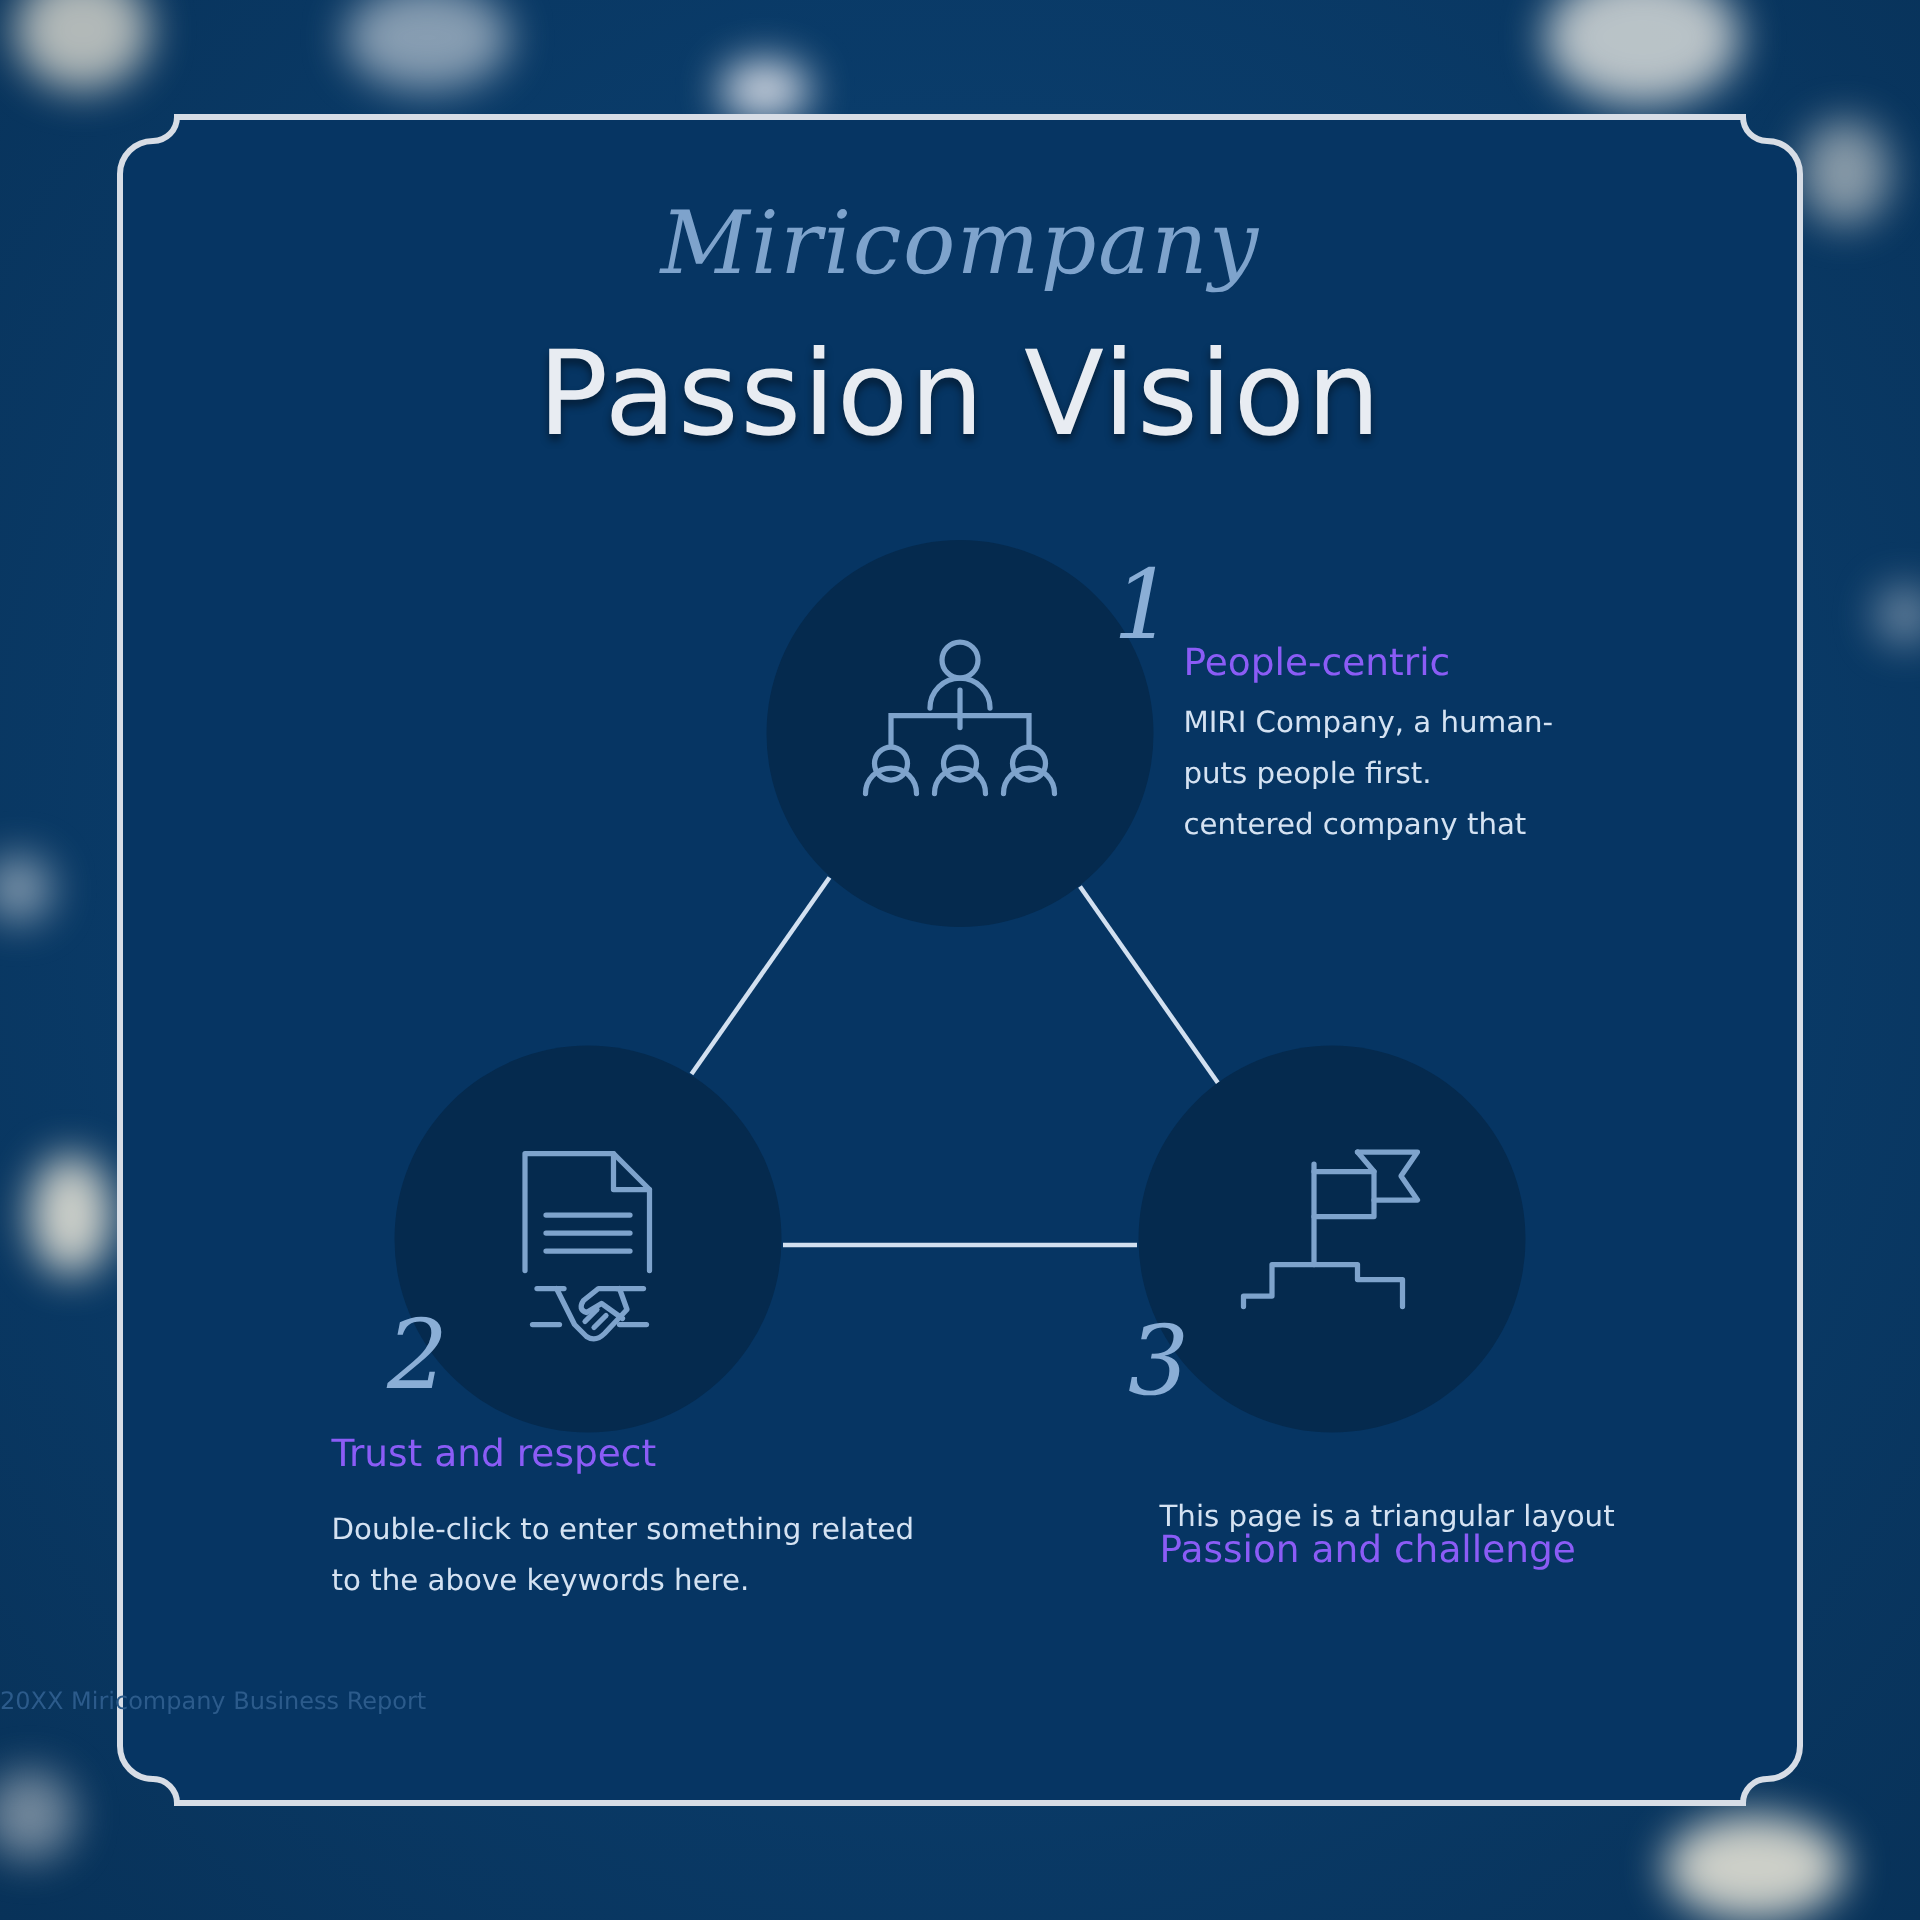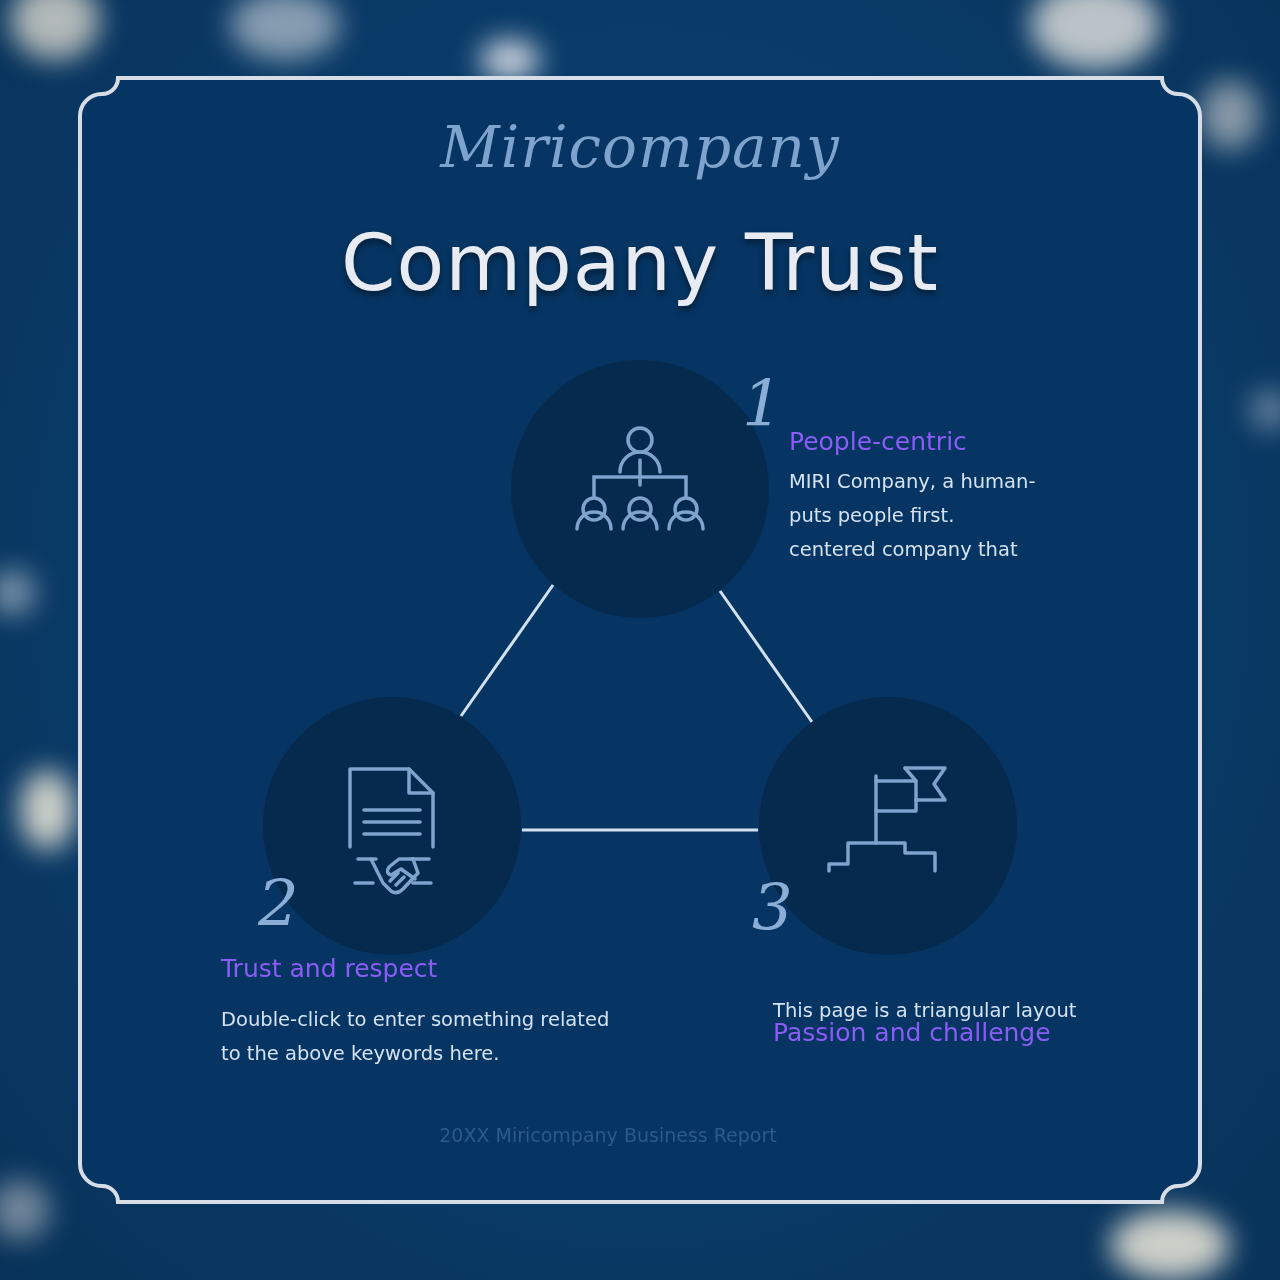--- a/index.html
+++ b/index.html
@@ -4,21 +4,21 @@
 <style>
   html, body { margin:0; padding:0; }
   body {
     width:1280px; height:1280px; overflow:hidden; position:relative;
     background: radial-gradient(ellipse at 50% 45%, #0d4a7e 0%, #0a3d6c 45%, #083259 100%);
     font-family: "Liberation Sans", "DejaVu Sans", sans-serif;
   }
   .bokeh { position:absolute; border-radius:50%; filter: blur(14px); }
   .frame-svg { position:absolute; left:0; top:0; }
   .script-brand {
-    position:absolute; left:0; width:1280px; top:113px; text-align:center;
+    position:absolute; left:0; width:1280px; top:128px; text-align:center;
     font-family: "DejaVu Serif", serif; font-style: italic; font-size:58px;
     color:#7ea3cc; letter-spacing:1px; font-weight:normal;
   }
   .title {
     position:absolute; left:0; width:1280px; top:218px; text-align:center;
     font-family: "DejaVu Sans", sans-serif; font-size:78px; font-weight:normal;
     color:#e8ecf2; letter-spacing:1px;
     text-shadow: 0 4px 6px rgba(0,0,0,0.45);
   }
   .circle {
@@ -31,22 +31,22 @@
     font-size:64px; color:#8aaed6; font-weight:normal; line-height:1;
   }
   .item-title {
     position:absolute; color:#8b5cf6; font-size:25px; font-family: "DejaVu Sans", sans-serif;
   }
   .item-desc {
     position:absolute; color:#d4e2f2; font-size:19.5px; line-height:34px;
     font-family: "DejaVu Sans", sans-serif; font-weight:normal;
   }
   .footer {
-    position:absolute; left:0; width:1216px; top:1124px; text-align:center;
-    color:#2c5b8b; font-size:19px; font-family: "DejaVu Sans", sans-serif;
+    position:absolute; left:0; width:1216px; top:1124px; text-align:left;
+    color:#2c5b8b; font-size:16px; font-family: "DejaVu Sans", sans-serif;
   }
 </style>
 </head>
 <body>
 
 <div>
   <div class="bokeh" style="left:10px;top:-20px;width:90px;height:80px;background:rgba(235,230,215,0.75)"></div>
   <div class="bokeh" style="left:230px;top:-10px;width:110px;height:70px;background:rgba(220,225,230,0.6)"></div>
   <div class="bokeh" style="left:480px;top:40px;width:60px;height:40px;background:rgba(240,240,245,0.85)"></div>
   <div class="bokeh" style="left:1030px;top:-20px;width:130px;height:90px;background:rgba(230,230,225,0.8)"></div>
@@ -60,21 +60,21 @@
 
 <svg class="frame-svg" width="1280" height="1280">
   <path d="M 118 78 L 1162 78 A 16 16 0 0 0 1178 94 A 22 22 0 0 1 1200 116 L 1200 1164 A 22 22 0 0 1 1178 1186 A 16 16 0 0 0 1162 1202 L 118 1202 A 16 16 0 0 0 102 1186 A 22 22 0 0 1 80 1164 L 80 116 A 22 22 0 0 1 102 94 A 16 16 0 0 0 118 78 Z" fill="#063563" stroke="#d7dde6" stroke-width="4"></path>
 
   <line x1="553" y1="585" x2="461" y2="716" stroke="#d2e0f0" stroke-width="3"></line>
   <line x1="720" y1="591" x2="812" y2="722" stroke="#d2e0f0" stroke-width="3"></line>
   <line x1="522" y1="830" x2="758" y2="830" stroke="#d2e0f0" stroke-width="3"></line>
 </svg>
 
 <div class="script-brand">Miricompany</div>
-<div class="title">Company Trust</div>
+<div class="title">Passion Vision</div>
 
 <div class="circle" style="left:511px;top:360px;">
   <svg class="icon" width="258" height="258">
     <g fill="none" stroke="#7ea3cc" stroke-width="3.5" stroke-linecap="round">
       <circle cx="129" cy="80" r="12"></circle>
       <path d="M109 112 A20 20 0 0 1 149 112"></path>
       <line x1="129" y1="100" x2="129" y2="125"></line>
       <path d="M83 136 L83 117 L175 117 L175 136"></path>
       <circle cx="83" cy="149" r="11"></circle>
       <path d="M66 169 A17 17 0 0 1 100 169"></path>

